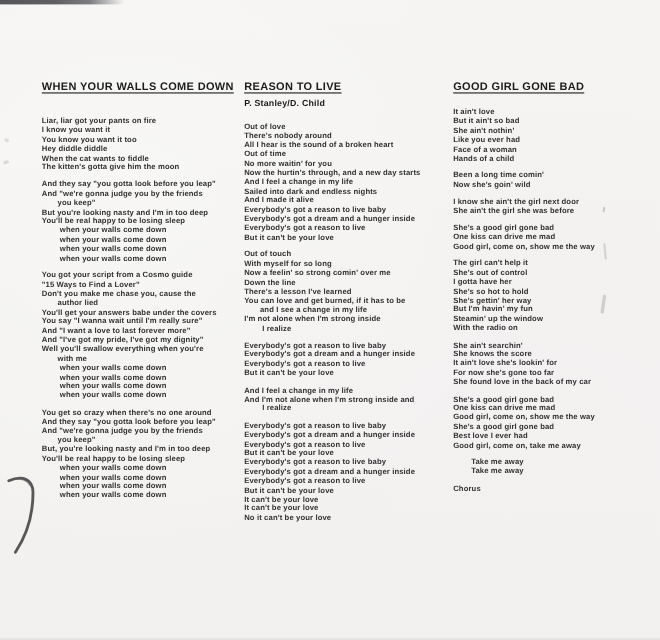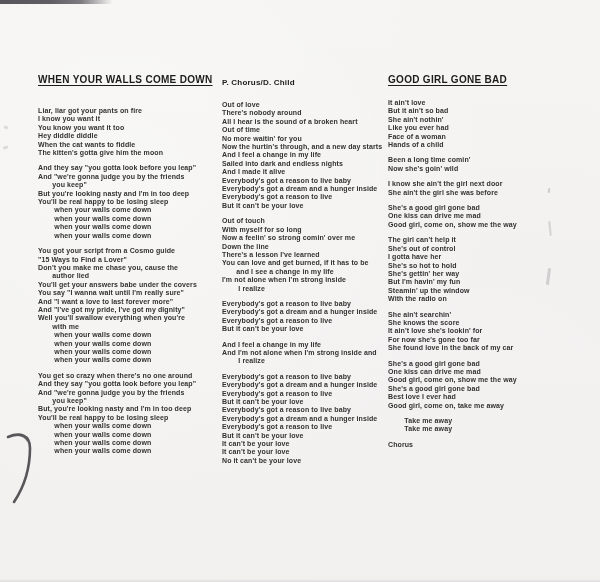--- a/index.html
+++ b/index.html
@@ -18,21 +18,21 @@
       linear-gradient(180deg, #f5f4f2 0%, #f3f2f0 40%, #f2f1ef 100%);
     overflow:hidden;
   }
   .topstrip{
     position:absolute;top:0;left:0;width:113px;height:4px;
     background:linear-gradient(to right,#55555a 0%,#606064 45%,#7d7d81 72%,rgba(160,160,164,0) 100%);
   }
   .col{position:absolute;top:74px;}
   .col1{left:38px;width:184px;}
   .col2{left:222px;width:166px;}
-  .col3{left:388px;width:188px;}
+  .col3{left:412px;width:188px;}
   .song-title{
     margin:0;font-size:10px;font-weight:bold;letter-spacing:.3px;
     color:var(--head,#1c1c1c);
     text-decoration:underline;text-underline-offset:2px;text-decoration-thickness:1px;
     white-space:nowrap;
   }
   .song-credits{
     margin-top:4px;font-size:8px;font-weight:bold;letter-spacing:.2px;
     color:var(--head,#1c1c1c);white-space:nowrap;
   }
@@ -110,21 +110,22 @@
           <div class="line">You'll be real happy to be losing sleep</div>
           <div class="line">        when your walls come down</div>
           <div class="line">        when your walls come down</div>
           <div class="line">        when your walls come down</div>
           <div class="line">        when your walls come down</div>
         </div>
       </div>
   </section>
 
   <section class="col col2">
-    <div class="song-credits">P. Chorus/D. Child</div>
+    <h2 class="song-title">REASON TO LIVE</h2>
+    <div class="song-credits">P. Stanley/D. Child</div>
     <div class="lyrics">
         <div class="stanza">
           <div class="line">Out of love</div>
           <div class="line">There's nobody around</div>
           <div class="line">All I hear is the sound of a broken heart</div>
           <div class="line">Out of time</div>
           <div class="line">No more waitin' for you</div>
           <div class="line">Now the hurtin's through, and a new day starts</div>
           <div class="line">And I feel a change in my life</div>
           <div class="line">Sailed into dark and endless nights</div>

